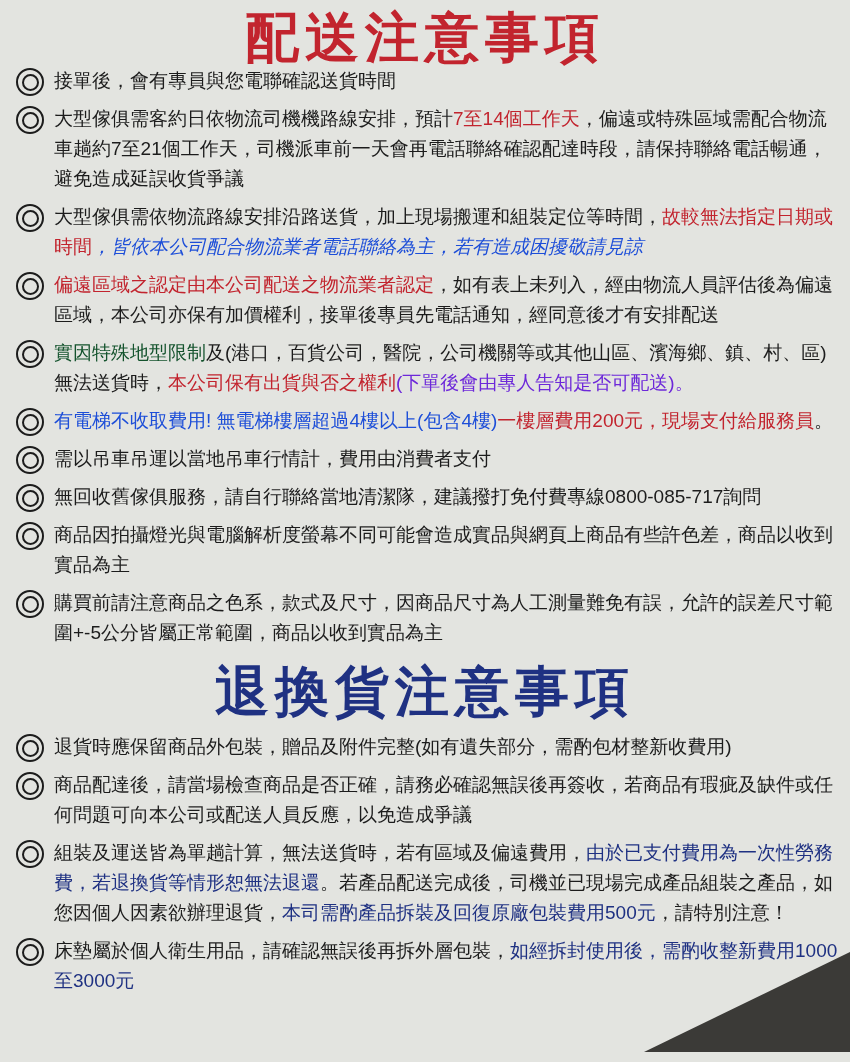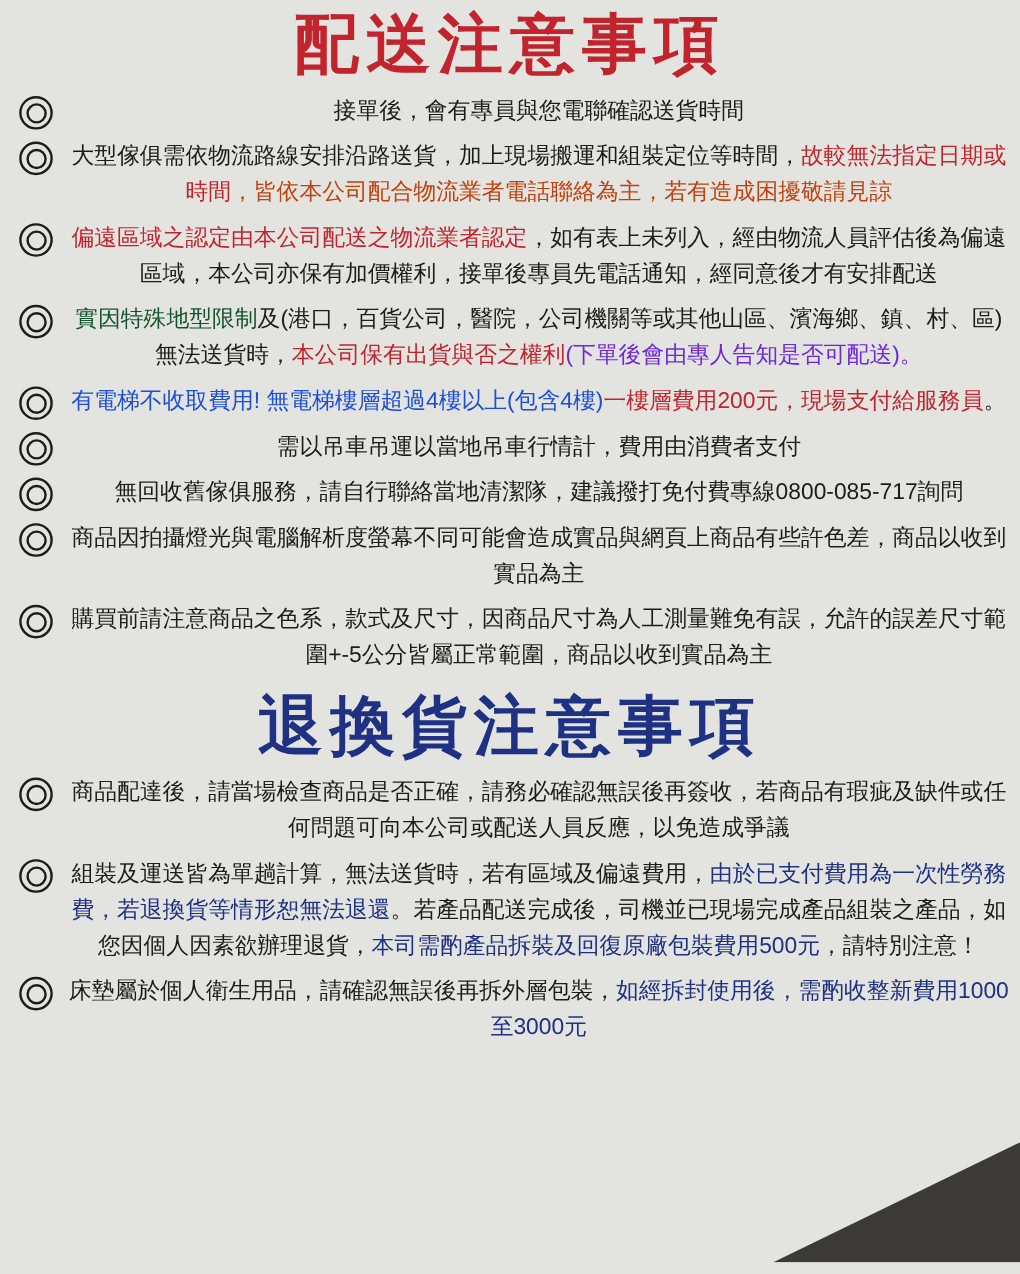--- a/index.html
+++ b/index.html
@@ -5,24 +5,24 @@
   html,body{margin:0;padding:0;}
   body{
     width:850px;height:1062px;position:relative;overflow:hidden;
     font-family:"Liberation Sans","DejaVu Sans",sans-serif;
     background:#e3e4e0;
   }
   .section-title{
     text-align:center;font-weight:bold;font-size:54px;line-height:58px;
     letter-spacing:6px;margin:0;padding:0;
   }
-  .title-delivery{padding-top:8px;margin-bottom:12px;}
+  .title-delivery{padding-top:8px;}
   .title-returns{padding-top:6px;margin-bottom:12px;}
   .notice-list{padding-left:16px;padding-right:6px;}
-  .notice-item{display:flex;align-items:flex-start;margin-bottom:8px;text-align:center;}
+  .notice-item{display:flex;align-items:flex-start;margin-bottom:8px;}
   .bullet{
     flex:0 0 auto;width:24px;height:24px;border:2px solid #1c1c1c;border-radius:50%;
     display:flex;align-items:center;justify-content:center;margin-top:2px;margin-right:10px;
   }
   .bullet-inner{width:13px;height:13px;border:2px solid #1c1c1c;border-radius:50%;}
   .notice-text{
     font-size:19px;line-height:30px;width:792px;color:#1c1c1c;
     word-break:break-all;
   }
   .corner-ribbon{
@@ -45,21 +45,27 @@
       <div class="notice-item">
         <span class="bullet">
           <span class="bullet-inner"></span>
         </span>
         <div class="notice-text"><span style="color: rgb(28, 28, 28);">接單後，會有專員與您電聯確認送貨時間</span></div>
       </div>
       <div class="notice-item">
         <span class="bullet">
           <span class="bullet-inner"></span>
         </span>
-        <div class="notice-text"><span style="color: rgb(28, 28, 28);">大型傢俱需依物流路線安排沿路送貨，加上現場搬運和組裝定位等時間，</span><span style="color: rgb(194, 36, 46);">故較無法指定日期或時間</span><span style="color: #c2410c;">，皆依本公司配合物流業者電話聯絡為主，若有造成困擾敬請見諒</span></div>
+        <div class="notice-text"><span style="color: rgb(28, 28, 28);">大型傢俱需客約日依物流司機機路線安排，預計</span><span style="color: rgb(194, 36, 46);">7至14個工作天</span><span style="color: rgb(28, 28, 28);">，偏遠或特殊區域需配合物流車趟約7至21個工作天，司機派車前一天會再電話聯絡確認配達時段，請保持聯絡電話暢通，避免造成延誤收貨爭議</span></div>
+      </div>
+      <div class="notice-item">
+        <span class="bullet">
+          <span class="bullet-inner"></span>
+        </span>
+        <div class="notice-text"><span style="color: rgb(28, 28, 28);">大型傢俱需依物流路線安排沿路送貨，加上現場搬運和組裝定位等時間，</span><span style="color: rgb(194, 36, 46);">故較無法指定日期或時間</span><span style="color: #1d4ed8; font-style: italic;">，皆依本公司配合物流業者電話聯絡為主，若有造成困擾敬請見諒</span></div>
       </div>
       <div class="notice-item">
         <span class="bullet">
           <span class="bullet-inner"></span>
         </span>
         <div class="notice-text"><span style="color: rgb(194, 36, 46);">偏遠區域之認定由本公司配送之物流業者認定</span><span style="color: rgb(28, 28, 28);">，如有表上未列入，經由物流人員評估後為偏遠區域，本公司亦保有加價權利，接單後專員先電話通知，經同意後才有安排配送</span></div>
       </div>
       <div class="notice-item">
         <span class="bullet">
           <span class="bullet-inner"></span>
@@ -99,20 +105,26 @@
     </div>
 </div>
 
 <div>
   <h1 class="section-title title-returns" style="color: rgb(31, 49, 130);">退換貨注意事項</h1>
   <div class="notice-list" id="returns-list">
       <div class="notice-item">
         <span class="bullet">
           <span class="bullet-inner"></span>
         </span>
+        <div class="notice-text"><span style="color: rgb(28, 28, 28);">退貨時應保留商品外包裝，贈品及附件完整(如有遺失部分，需酌包材整新收費用)</span></div>
+      </div>
+      <div class="notice-item">
+        <span class="bullet">
+          <span class="bullet-inner"></span>
+        </span>
         <div class="notice-text"><span style="color: rgb(28, 28, 28);">商品配達後，請當場檢查商品是否正確，請務必確認無誤後再簽收，若商品有瑕疵及缺件或任何問題可向本公司或配送人員反應，以免造成爭議</span></div>
       </div>
       <div class="notice-item">
         <span class="bullet">
           <span class="bullet-inner"></span>
         </span>
         <div class="notice-text"><span style="color: rgb(28, 28, 28);">組裝及運送皆為單趟計算，無法送貨時，若有區域及偏遠費用，</span><span style="color: rgb(31, 49, 130);">由於已支付費用為一次性勞務費，若退換貨等情形恕無法退還</span><span style="color: rgb(28, 28, 28);">。若產品配送完成後，司機並已現場完成產品組裝之產品，如您因個人因素欲辦理退貨，</span><span style="color: rgb(31, 49, 130);">本司需酌產品拆裝及回復原廠包裝費用500元</span><span style="color: rgb(28, 28, 28);">，請特別注意！</span></div>
       </div>
       <div class="notice-item">
         <span class="bullet">

